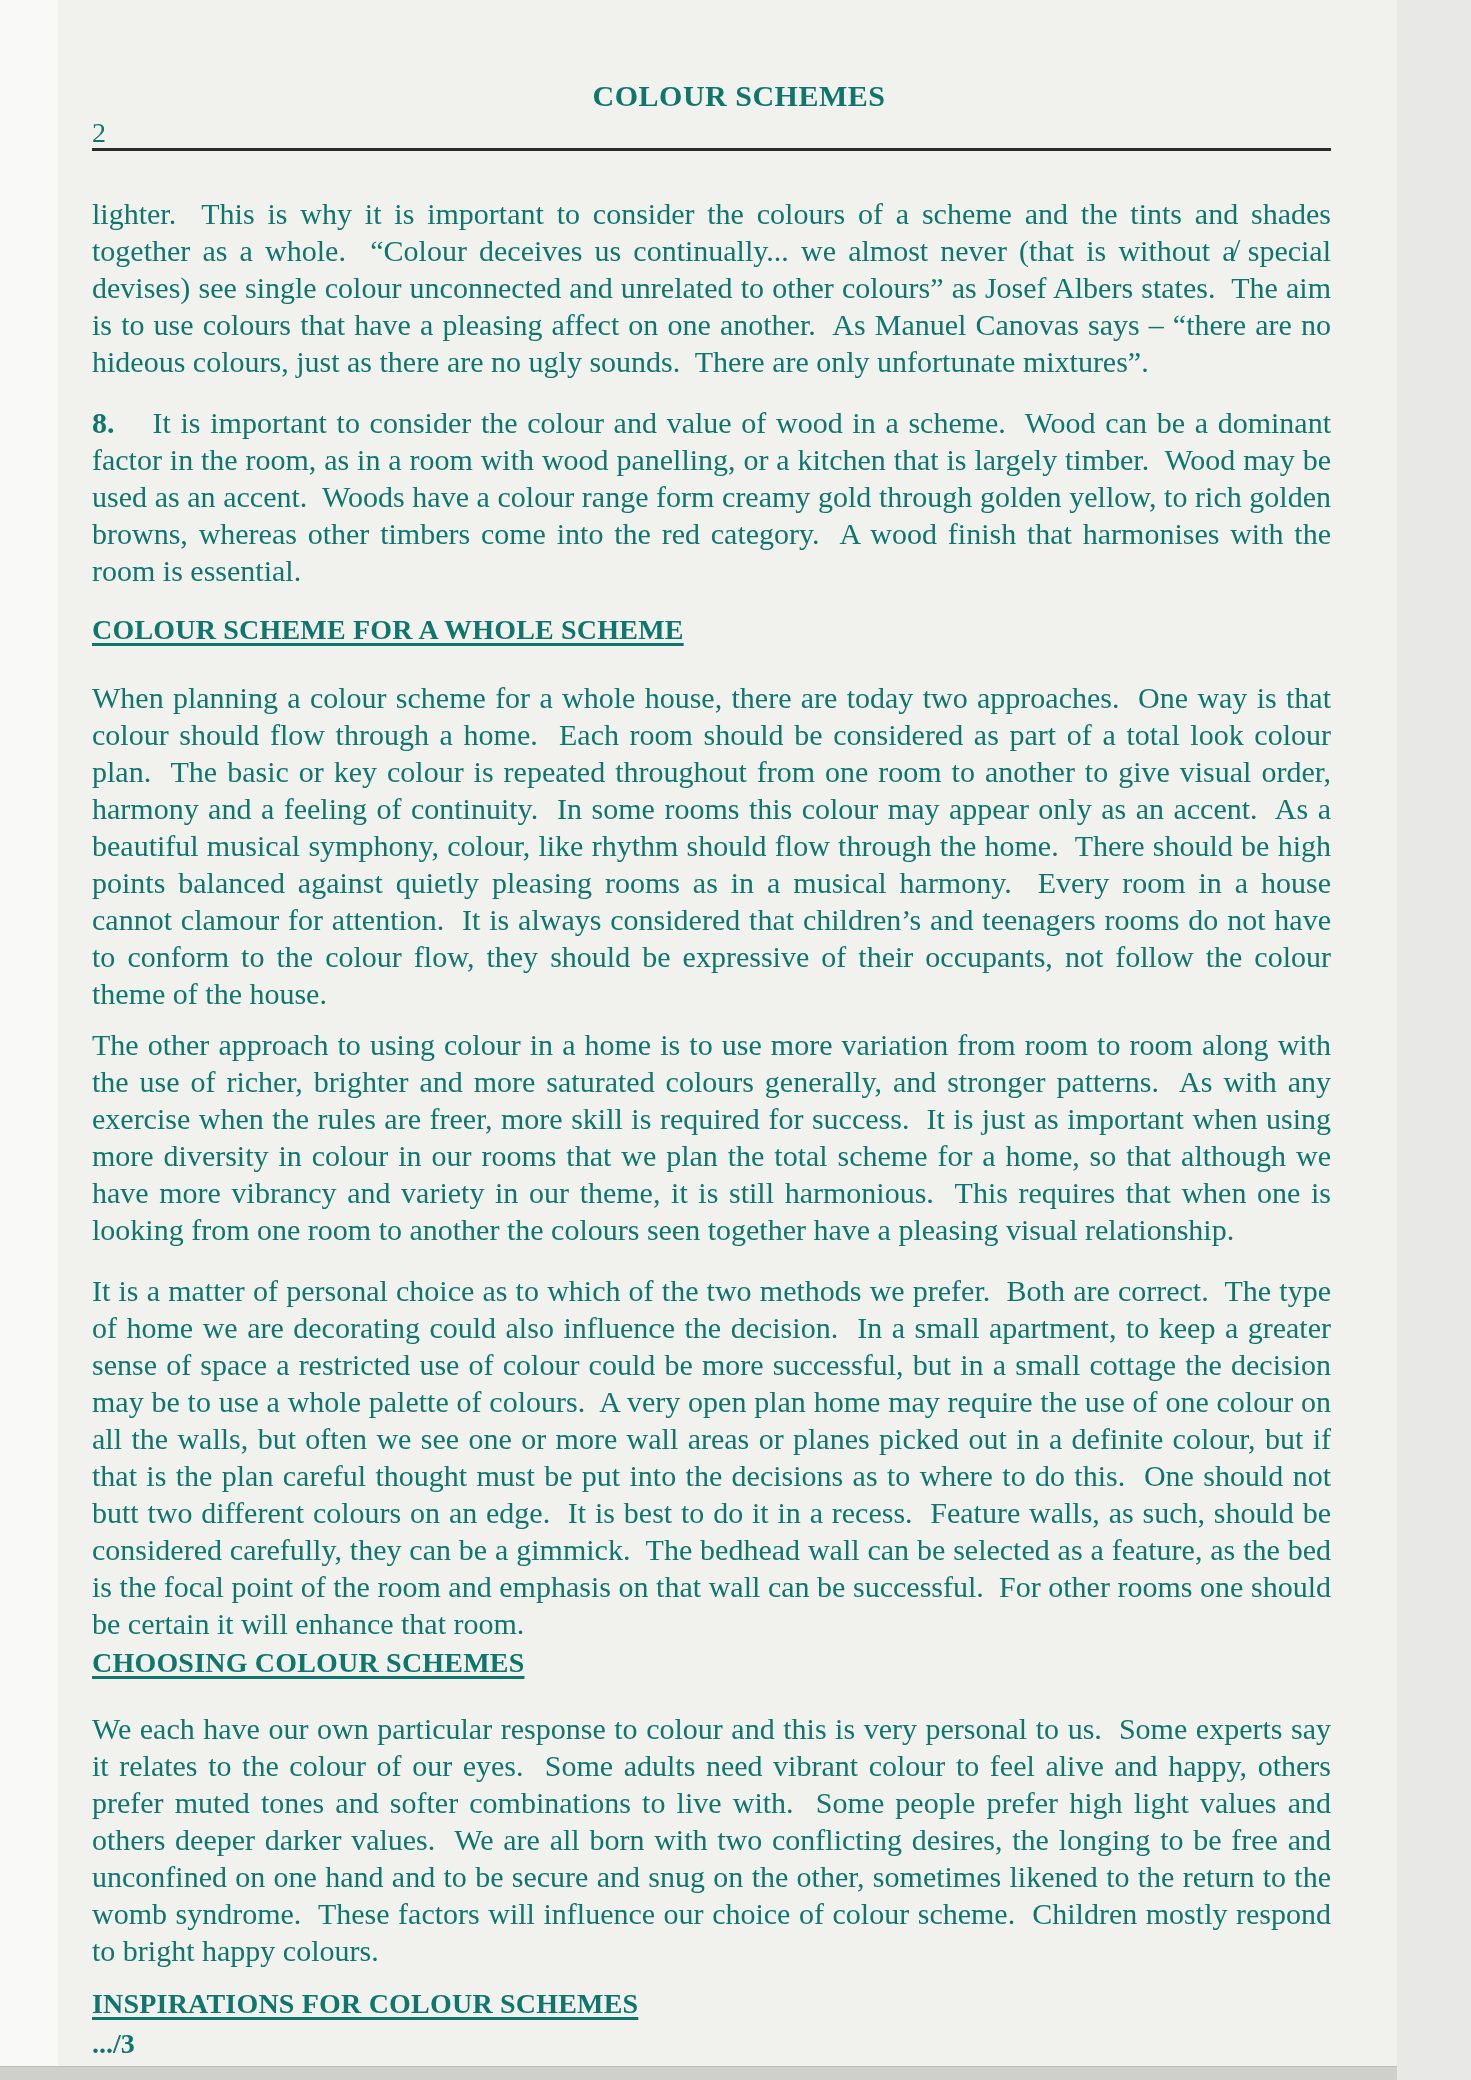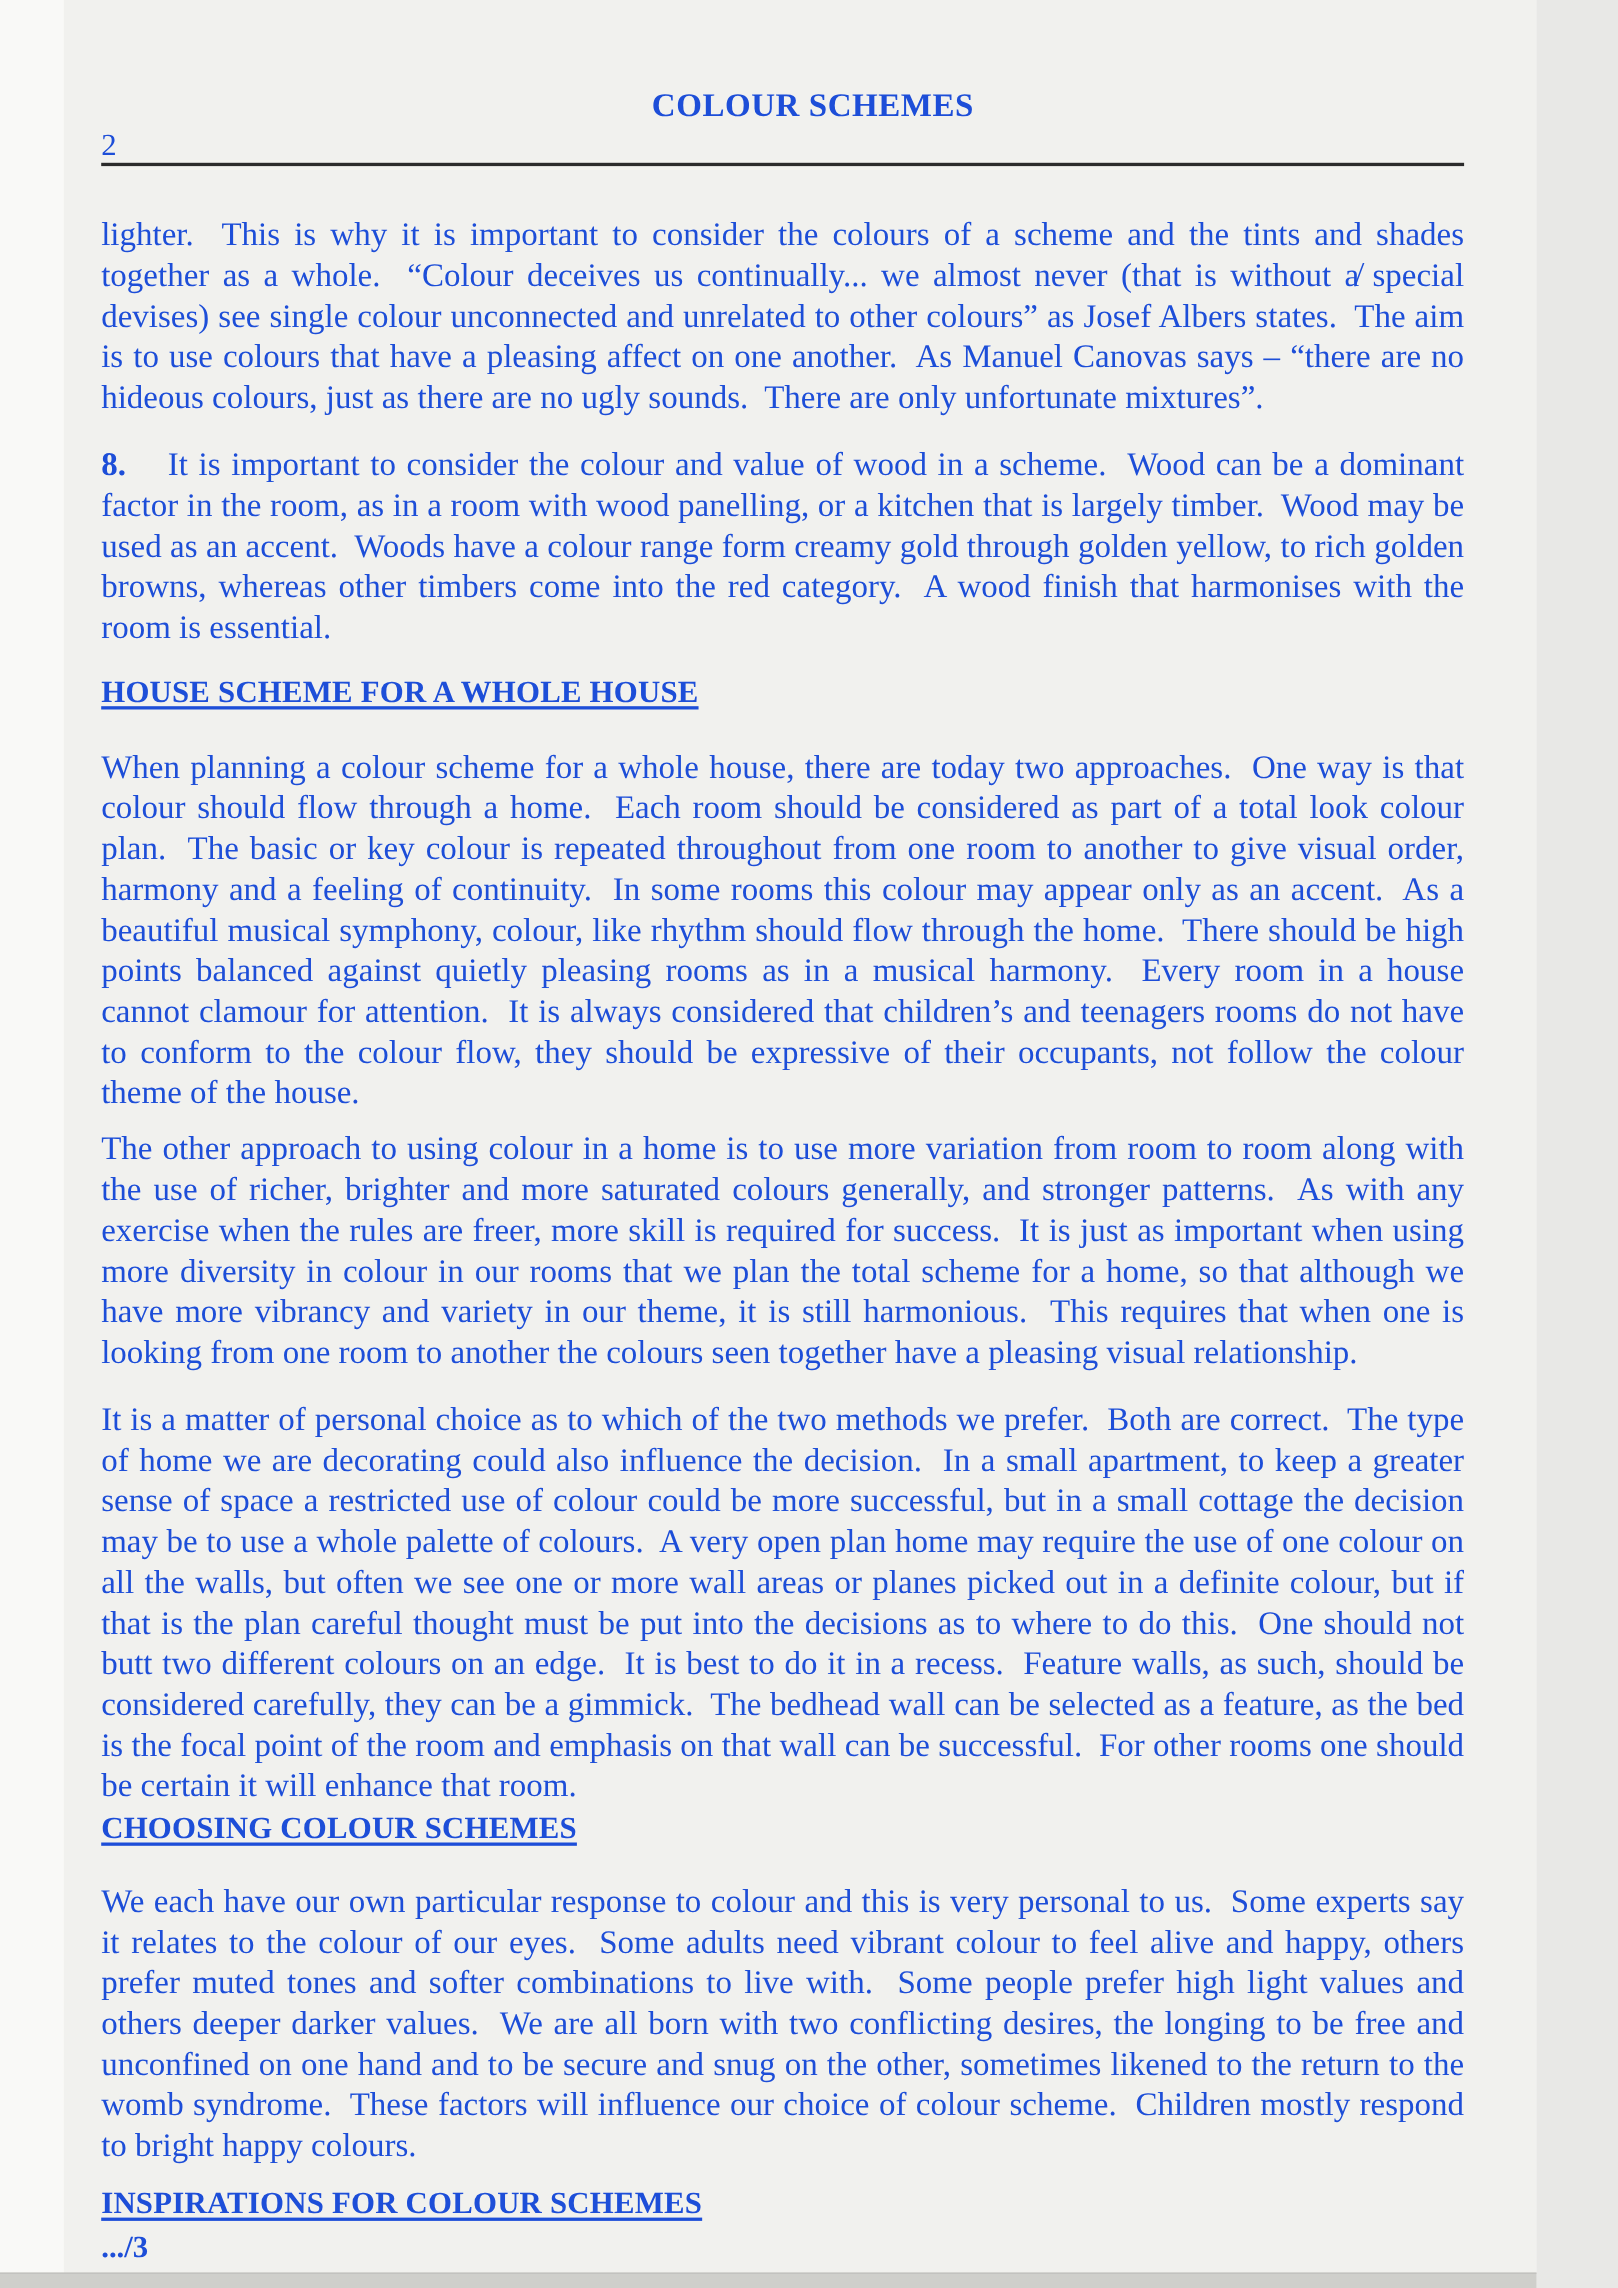--- a/index.html
+++ b/index.html
@@ -6,21 +6,21 @@
   body{
     font-family:"Liberation Serif","DejaVu Serif",serif;
     background:#e8e8e6;
   }
   .page{
     position:relative;
     width:1397px;
     height:2080px;
     background:#f1f1ee;
     overflow:hidden;
-    color:#1d4ed8;
+    color:#0f766e;
   }
   .left-strip{
     position:absolute;left:0;top:0;bottom:0;width:58px;
     background:#f9f9f7;
   }
   .bottom-band{
     position:absolute;left:0;bottom:0;right:0;height:13px;
     background:#cfcfcb;
     border-top:1px solid #bdbdb9;
   }
@@ -98,21 +98,21 @@
     <h1 class="title">COLOUR SCHEMES</h1>
 
     <div class="pagenum-row">
       <span class="pagenum">2</span>
     </div>
 
     <p class="para mt-a">lighter.  This is why it is important to consider the colours of a scheme and the tints and shades together as a whole.  “Colour deceives us continually... we almost never (that is without a̸ special devises) see single colour unconnected and unrelated to other colours” as Josef Albers states.  The aim is to use colours that have a pleasing affect on one another.  As Manuel Canovas says – “there are no hideous colours, just as there are no ugly sounds.  There are only unfortunate mixtures”.</p>
 
     <p class="para mt-b"><span class="bold">8.</span><span class="tab"></span><span>It is important to consider the colour and value of wood in a scheme.  Wood can be a dominant factor in the room, as in a room with wood panelling, or a kitchen that is largely timber.  Wood may be used as an accent.  Woods have a colour range form creamy gold through golden yellow, to rich golden browns, whereas other timbers come into the red category.  A wood finish that harmonises with the room is essential.</span></p>
 
-    <h2 class="heading mt-c">HOUSE SCHEME FOR A WHOLE HOUSE</h2>
+    <h2 class="heading mt-c">COLOUR SCHEME FOR A WHOLE SCHEME</h2>
 
     <p class="para mt-d">When planning a colour scheme for a whole house, there are today two approaches.  One way is that colour should flow through a home.  Each room should be considered as part of a total look colour plan.  The basic or key colour is repeated throughout from one room to another to give visual order, harmony and a feeling of continuity.  In some rooms this colour may appear only as an accent.  As a beautiful musical symphony, colour, like rhythm should flow through the home.  There should be high points balanced against quietly pleasing rooms as in a musical harmony.  Every room in a house cannot clamour for attention.  It is always considered that children’s and teenagers rooms do not have to conform to the colour flow, they should be expressive of their occupants, not follow the colour theme of the house.</p>
 
     <p class="para mt-e">The other approach to using colour in a home is to use more variation from room to room along with the use of richer, brighter and more saturated colours generally, and stronger patterns.  As with any exercise when the rules are freer, more skill is required for success.  It is just as important when using more diversity in colour in our rooms that we plan the total scheme for a home, so that although we have more vibrancy and variety in our theme, it is still harmonious.  This requires that when one is looking from one room to another the colours seen together have a pleasing visual relationship.</p>
 
     <p class="para mt-f">It is a matter of personal choice as to which of the two methods we prefer.  Both are correct.  The type of home we are decorating could also influence the decision.  In a small apartment, to keep a greater sense of space a restricted use of colour could be more successful, but in a small cottage the decision may be to use a whole palette of colours.  A very open plan home may require the use of one colour on all the walls, but often we see one or more wall areas or planes picked out in a definite colour, but if that is the plan careful thought must be put into the decisions as to where to do this.  One should not butt two different colours on an edge.  It is best to do it in a recess.  Feature walls, as such, should be considered carefully, they can be a gimmick.  The bedhead wall can be selected as a feature, as the bed is the focal point of the room and emphasis on that wall can be successful.  For other rooms one should be certain it will enhance that room.</p>
 
     <h2 class="heading mt-g">CHOOSING COLOUR SCHEMES</h2>
 
     <p class="para mt-h">We each have our own particular response to colour and this is very personal to us.  Some experts say it relates to the colour of our eyes.  Some adults need vibrant colour to feel alive and happy, others prefer muted tones and softer combinations to live with.  Some people prefer high light values and others deeper darker values.  We are all born with two conflicting desires, the longing to be free and unconfined on one hand and to be secure and snug on the other, sometimes likened to the return to the womb syndrome.  These factors will influence our choice of colour scheme.  Children mostly respond to bright happy colours.</p>

